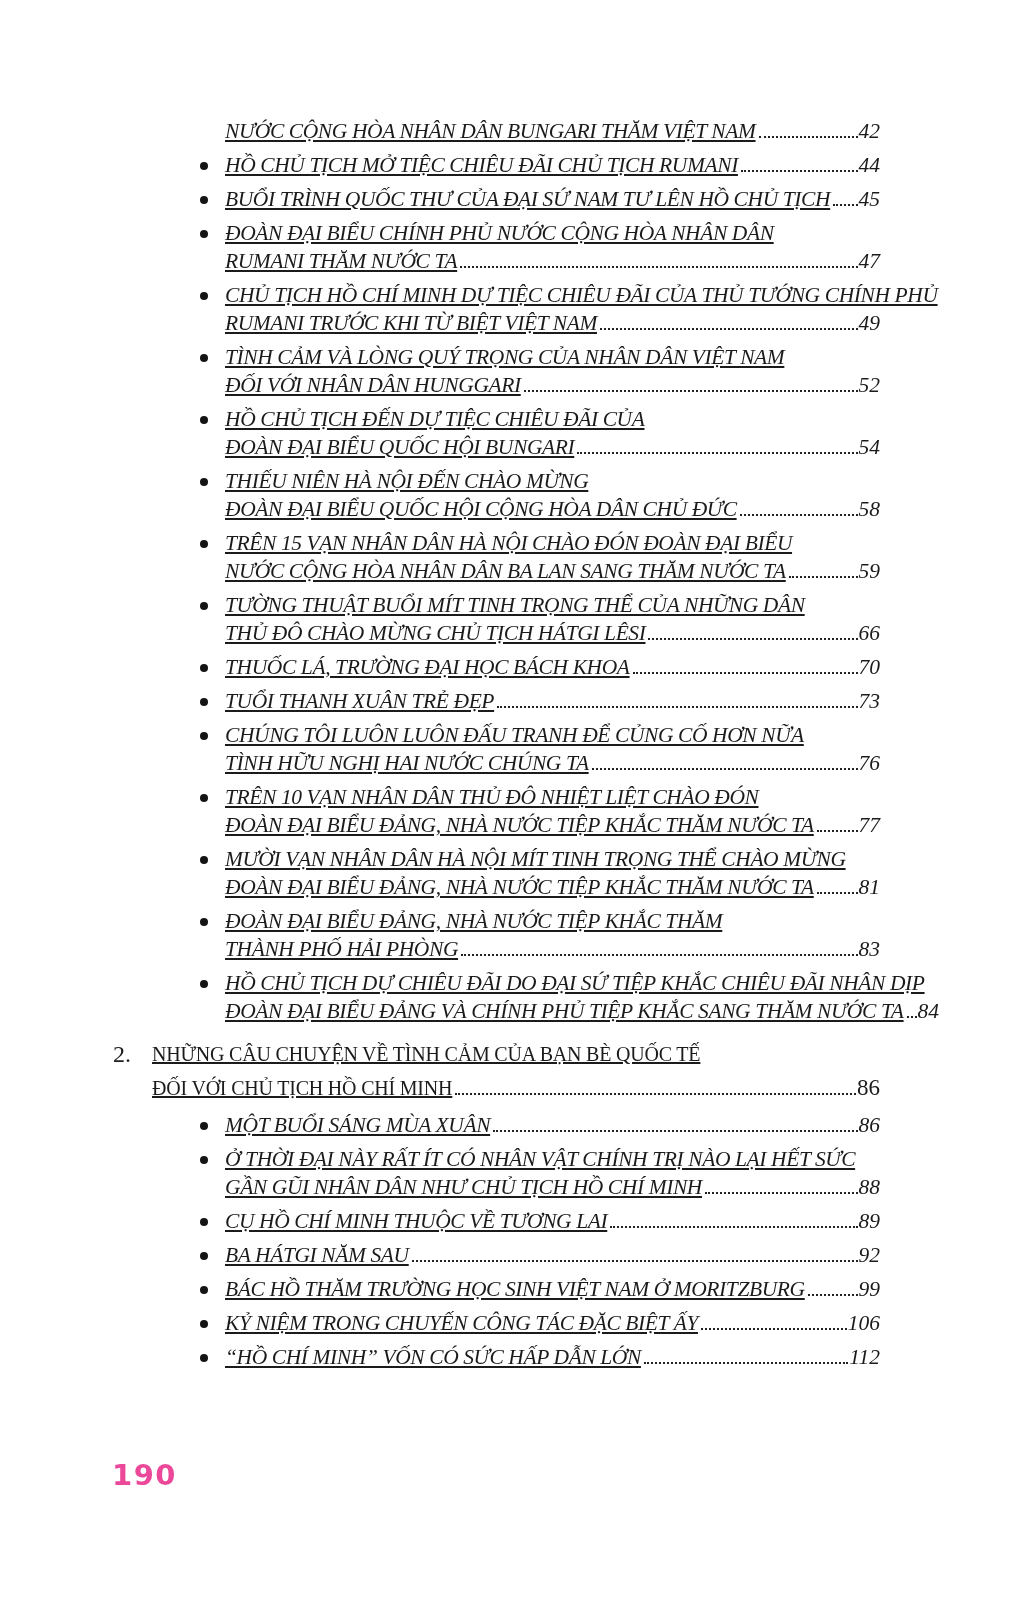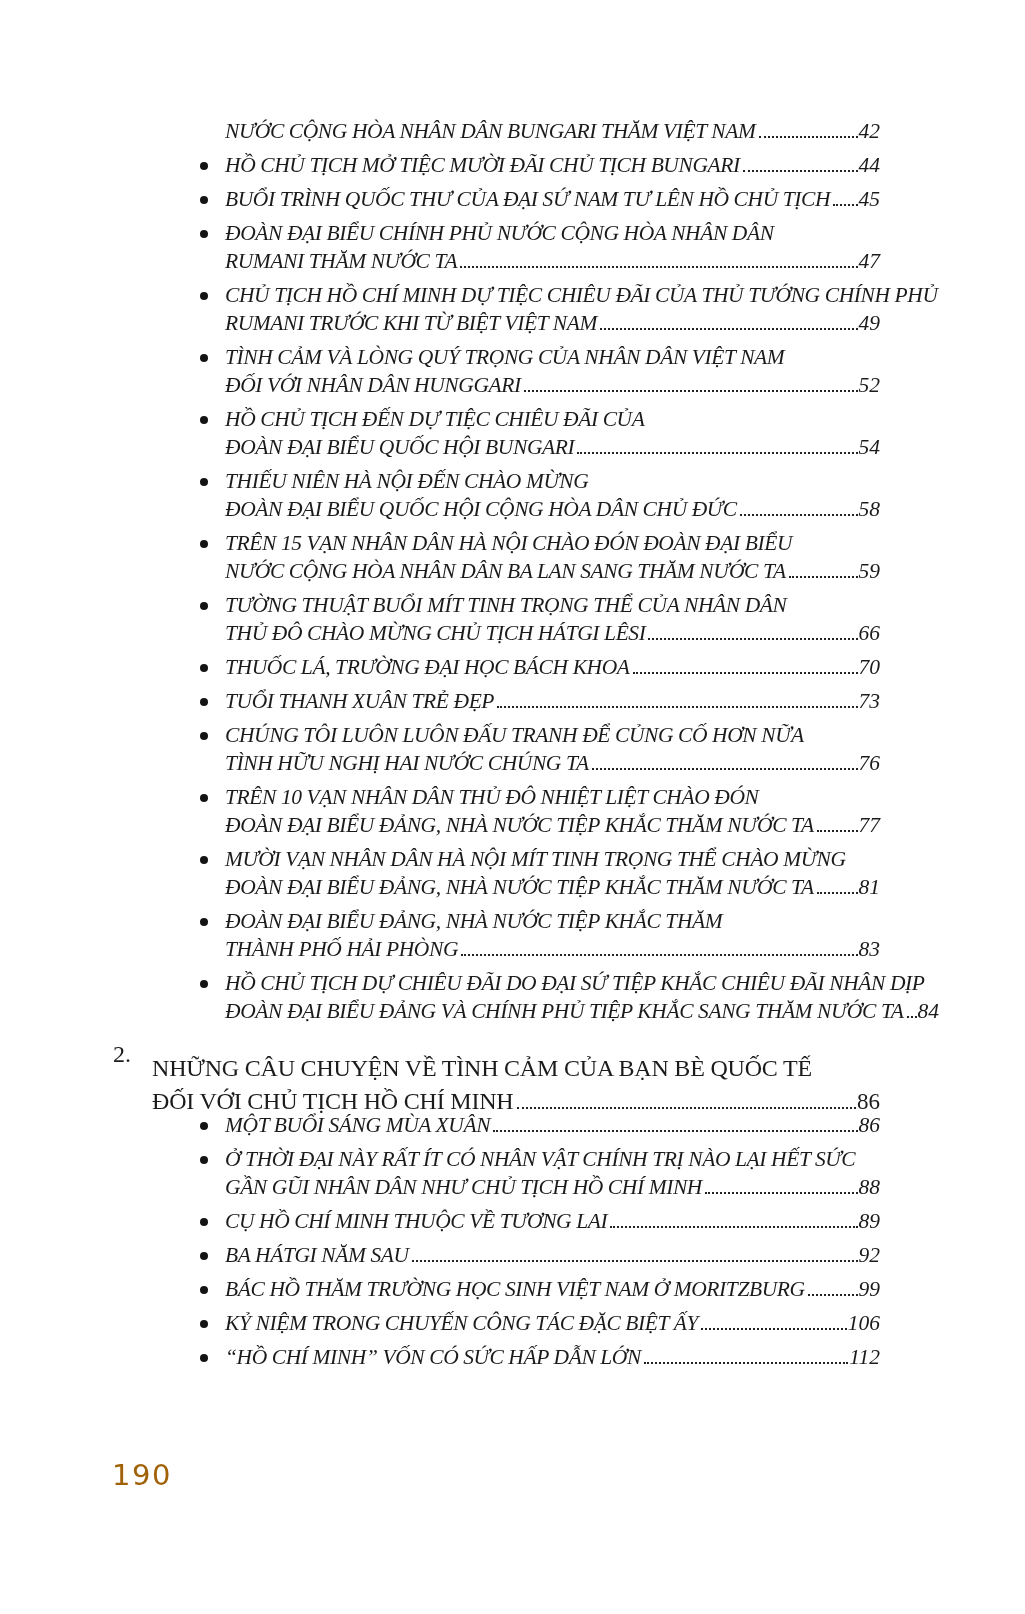--- a/index.html
+++ b/index.html
@@ -15,55 +15,55 @@
   .toc { position:absolute; left:113px; top:117px; width:767px; }
 
   
   .entry { position:relative; padding-left:112px; margin-bottom:6px; }
   .bullet {
     position:absolute; left:87px; top:11px;
     width:8px; height:8px; border-radius:50%;
     background:#141414;
   }
   .line { display:flex; align-items:baseline; height:28px; line-height:28px; white-space:nowrap; }
-  .t { flex:0 0 auto; font-style:italic; font-size:21.5px; letter-spacing:-0.4px; }
+  .t { flex:0 0 auto; font-style:italic; font-size:21.5px; letter-spacing:-0.4px;text-decoration:underline; }
   .dots { flex:1 1 auto; min-width:10px; border-bottom:2.4px dotted #222; margin-left:3px; margin-right:1px; }
   .pg { flex:0 0 auto; font-style:italic; font-size:21.5px; }
 
   
   .section-header { display:flex; margin-top:13px; margin-bottom:7px; }
   .sec-num { flex:0 0 39px; font-style:normal; font-size:24px; line-height:33px; }
   .sec-body { flex:1 1 auto; min-width:0; }
   .sec-line { height:33px; line-height:33px; }
-  .sec-line .t { font-style:normal; font-size:24px; letter-spacing:-0.2px;margin-top:14px; }
+  .sec-line .t { font-style:normal; font-size:20px; letter-spacing:-0.2px; }
   .sec-line .pg { font-style:normal; font-size:23px; }
 
   .footer-page-number {
     position:absolute; left:112px; top:1458px;
     font-family:"DejaVu Sans", sans-serif;
-    font-weight:normal; font-size:29px; letter-spacing:1.5px;
-    color:#a16207;
+    font-weight:bold; font-size:29px; letter-spacing:1.5px;
+    color:#ec4899;
   }
 </style>
 </head>
 <body>
 
 <div class="page">
   <div class="toc" id="toc-root">
       <div class="entry">
         <div class="line">
           <span class="t">NƯỚC CỘNG HÒA NHÂN DÂN BUNGARI THĂM VIỆT NAM</span>
           <span class="dots"></span>
           <span class="pg">42</span>
         </div>
       </div>
       <div class="entry">
         <span class="bullet"></span>
         <div class="line">
-          <span class="t">HỒ CHỦ TỊCH MỞ TIỆC MƯỜI ĐÃI CHỦ TỊCH BUNGARI</span>
+          <span class="t">HỒ CHỦ TỊCH MỞ TIỆC CHIÊU ĐÃI CHỦ TỊCH RUMANI</span>
           <span class="dots"></span>
           <span class="pg">44</span>
         </div>
       </div>
       <div class="entry">
         <span class="bullet"></span>
         <div class="line">
           <span class="t">BUỔI TRÌNH QUỐC THƯ CỦA ĐẠI SỨ NAM TƯ LÊN HỒ CHỦ TỊCH</span>
           <span class="dots"></span>
           <span class="pg">45</span>
@@ -131,21 +131,21 @@
         </div>
         <div class="line">
           <span class="t">NƯỚC CỘNG HÒA NHÂN DÂN BA LAN SANG THĂM NƯỚC TA</span>
           <span class="dots"></span>
           <span class="pg">59</span>
         </div>
       </div>
       <div class="entry">
         <span class="bullet"></span>
         <div class="line">
-          <span class="t">TƯỜNG THUẬT BUỔI MÍT TINH TRỌNG THỂ CỦA NHÂN DÂN</span>
+          <span class="t">TƯỜNG THUẬT BUỔI MÍT TINH TRỌNG THỂ CỦA NHỮNG DÂN</span>
         </div>
         <div class="line">
           <span class="t">THỦ ĐÔ CHÀO MỪNG CHỦ TỊCH HÁTGI LÊSI</span>
           <span class="dots"></span>
           <span class="pg">66</span>
         </div>
       </div>
       <div class="entry">
         <span class="bullet"></span>
         <div class="line">

